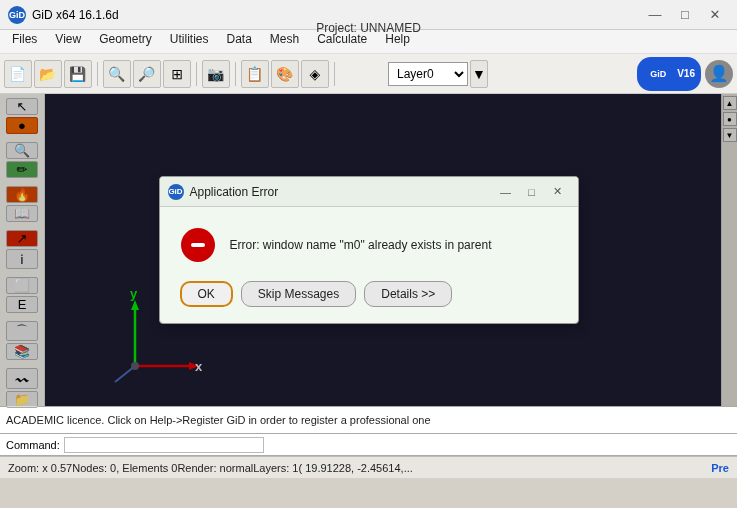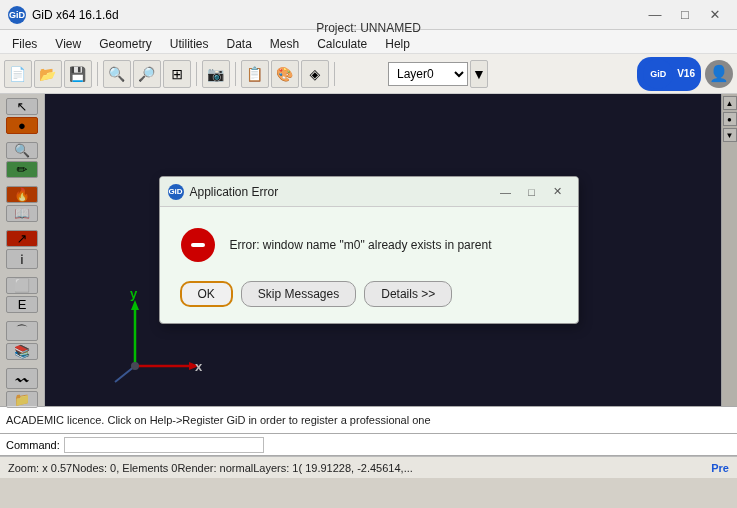--- a/index.html
+++ b/index.html
@@ -68,21 +68,21 @@
       justify-content: center;
       color: #555;
       border-radius: 2px;
     }
 
     
     #menu-bar {
       background: #f5f5f5;
       height: 24px;
       display: flex;
-      align-items: flex-end;
+      align-items: flex-start;
       padding: 0 4px;
       border-bottom: 1px solid #ddd;
       gap: 2px;
     }
     .menu-item {
       padding: 2px 8px;
       font-size: 12px;
       cursor: pointer;
       border-radius: 2px;
       color: #222;

